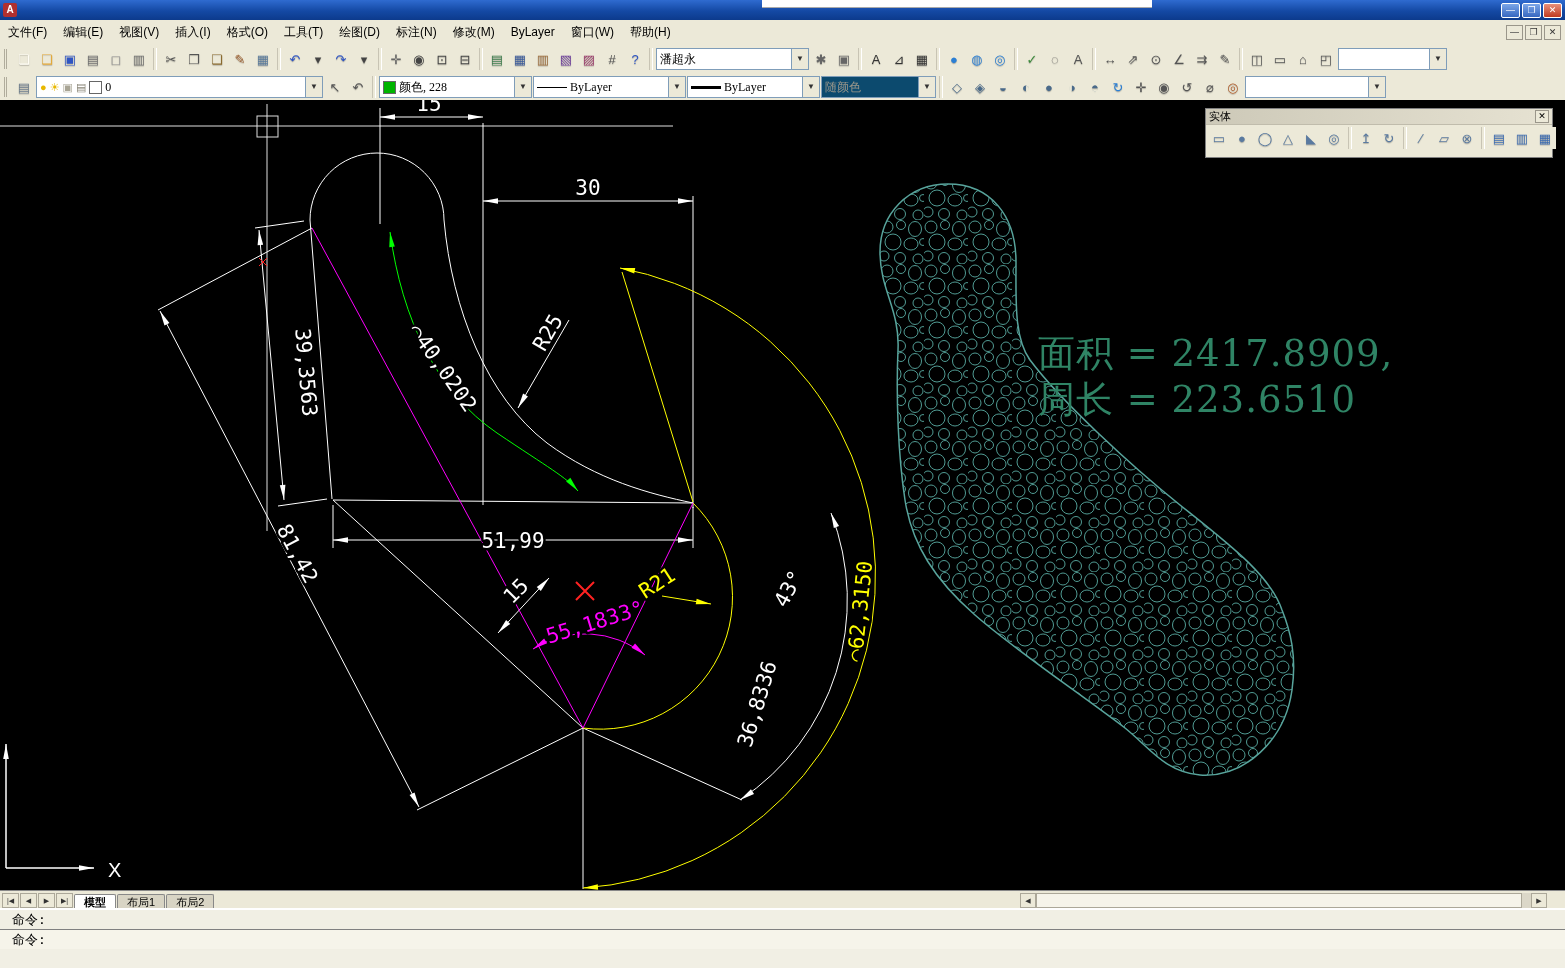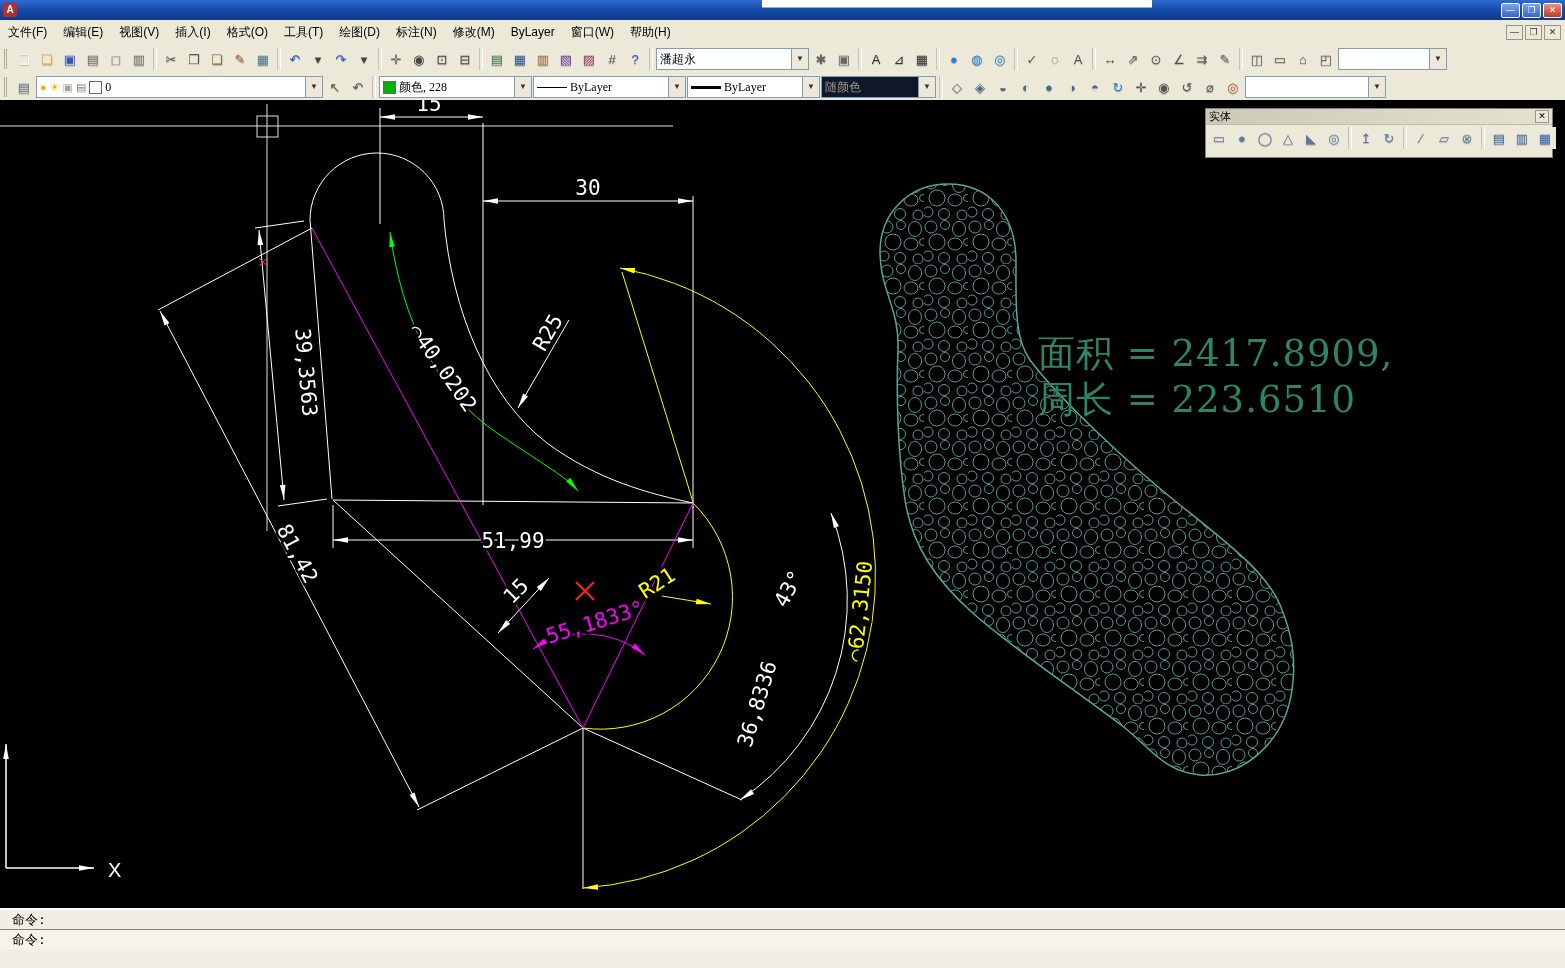--- a/index.html
+++ b/index.html
@@ -30,21 +30,21 @@
     gap:1px;padding:1px 2px;overflow:hidden;}
   #toolbar1{top:44px;height:28px;border-bottom:1px solid #d8d4c4;}
   #toolbar2{top:72px;height:28px;border-bottom:1px solid #b8b4a4;}
   .tb-btn{width:22px;height:22px;flex:0 0 auto;border:1px solid #ece9d8;background:#ece9d8;
     display:flex;align-items:center;justify-content:center;padding:0;}
   .tb-ic{font-size:13px;line-height:1;text-shadow:0 1px 1px rgba(0,0,0,.25);}
   .tb-sep{width:2px;height:22px;border-left:1px solid #c8c4b4;border-right:1px solid #fff;margin:0 2px;flex:0 0 auto;}
   .tb-grip{width:3px;height:20px;border-left:3px double #b0ac9c;margin:0 2px;flex:0 0 auto;}
   .combo{height:20px;background:#fff;border:1px solid #7f9db9;display:flex;align-items:center;
     font-size:12px;padding-left:3px;gap:3px;flex:0 0 auto;overflow:hidden;}
-  .combo.dim{background:#0f172a;}
+  .combo.dim{background:#0c4a6e;}
   .combo.dim .combo-val{color:#9a968a;}
   .combo-val{white-space:nowrap;font-family:Liberation Serif, serif;}
   .combo-arrow{margin-left:auto;width:16px;height:100%;background:#ece9d8;border-left:1px solid #7f9db9;
     text-align:center;font-size:8px;line-height:19px;color:#333;flex:0 0 auto;}
   .swatch{width:11px;height:11px;border:1px solid #666;flex:0 0 auto;}
   .line-sample{width:30px;border-top-style:solid;border-top-color:#000;flex:0 0 auto;}
   .combo-ic{font-size:11px;line-height:1;flex:0 0 auto;}
   
   #drawing{position:absolute;left:0;top:100px;width:1565px;height:790px;background:#000;}
   .dimtxt{font-family:"DejaVu Sans Mono",monospace;font-size:21px;fill:#fff;text-anchor:middle;
@@ -513,20 +513,38 @@
         </button>
         <button class="tb-btn">
           <span class="tb-ic" style="color: rgb(58, 106, 176);">▥</span>
         </button>
         <button class="tb-btn">
           <span class="tb-ic" style="color: rgb(58, 106, 176);">▦</span>
         </button>
       </div>
   </div>
 
+  <div class="tabrow">
+    <div id="tab-arrows" style="display:flex;align-items:center;padding-left:2px;">
+        <button class="tab-arrow">|◀</button>
+        <button class="tab-arrow">◀</button>
+        <button class="tab-arrow">▶</button>
+        <button class="tab-arrow">▶|</button>
+      </div>
+    <div class="tab active">模型</div>
+    <div class="tab">布局1</div>
+    <div class="tab">布局2</div>
+    <div class="hscroll">
+      <button class="sc-btn">◀</button>
+      <div class="sc-thumb"></div>
+      <div class="sc-track"></div>
+      <button class="sc-btn">▶</button>
+      <div class="sc-corner"></div>
+    </div>
+  </div>
 
   <div class="cmd">
     <div id="cmd-lines">
         <div class="cmd-line">命令:</div>
         <div class="cmd-line current">命令:</div>
       </div>
   </div>
 
 </div>
 

